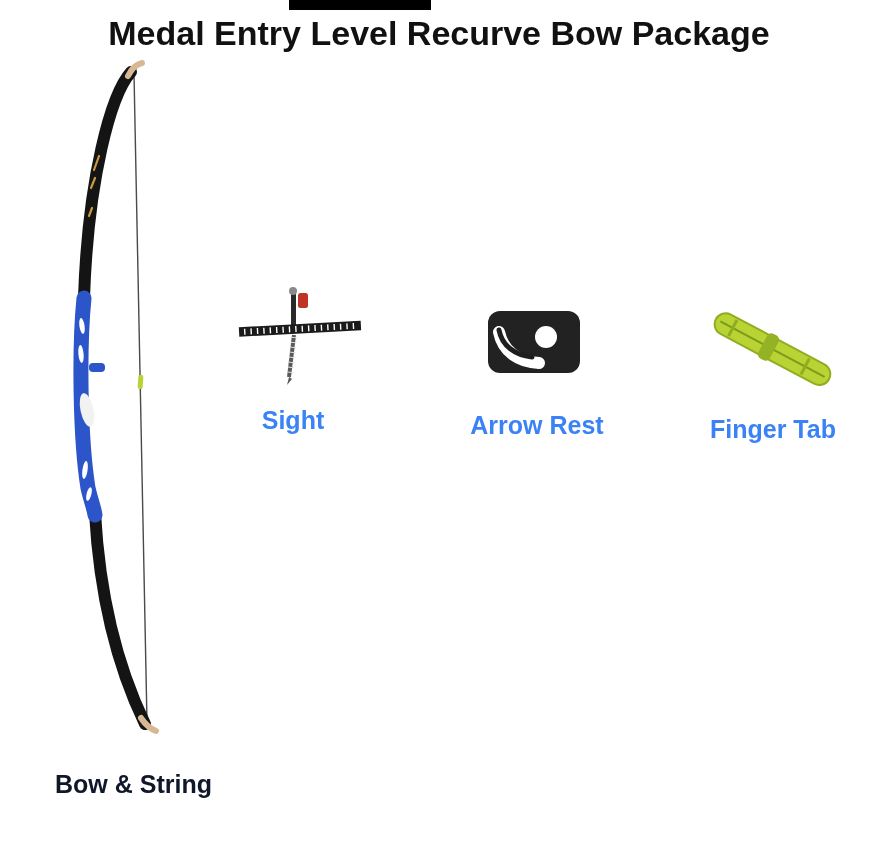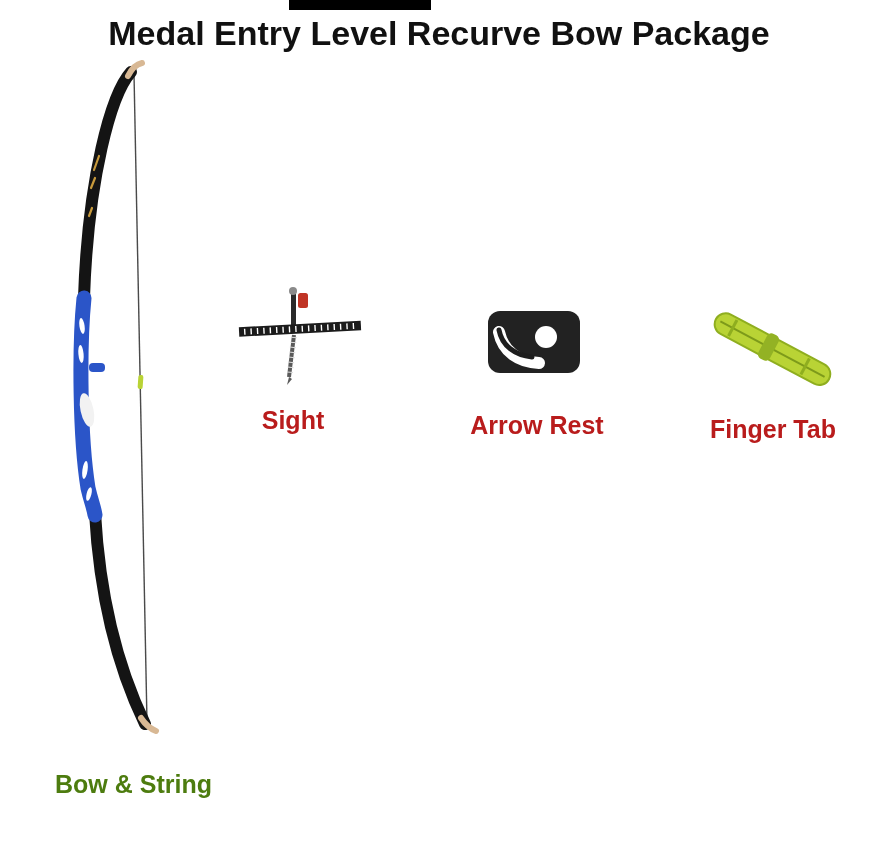--- a/index.html
+++ b/index.html
@@ -40,33 +40,33 @@
     position: absolute;
   }
   .bow-wrap      { left: 25px;  top: 58px;  width: 230px; height: 700px; }
   .sight-wrap    { left: 235px; top: 283px; width: 130px; height: 112px; }
   .rest-wrap     { left: 487px; top: 310px; width: 96px;  height: 66px; }
   .tab-wrap      { left: 703px; top: 303px; width: 138px; height: 95px; }
   .part-label {
     position: absolute;
     font-size: 25px;
     font-weight: bold;
-    color: #b91c1c;
+    color: #3b82f6;
     text-align: center;
   }
   .sight-label   { left: 233px; top: 406px; width: 120px; }
   .rest-label    { left: 457px; top: 411px; width: 160px; }
   .tab-label     { left: 692px; top: 415px; width: 162px; }
   .bow-label {
     position: absolute;
     left: 55px;
     top: 770px;
     font-size: 25px;
     font-weight: bold;
-    color: #4d7c0f;
+    color: #0f172a;
     text-align: center;
   }
 </style>
 </head>
 <body>
 
 <div class="canvas">
 
   <div class="top-bar"></div>
 

